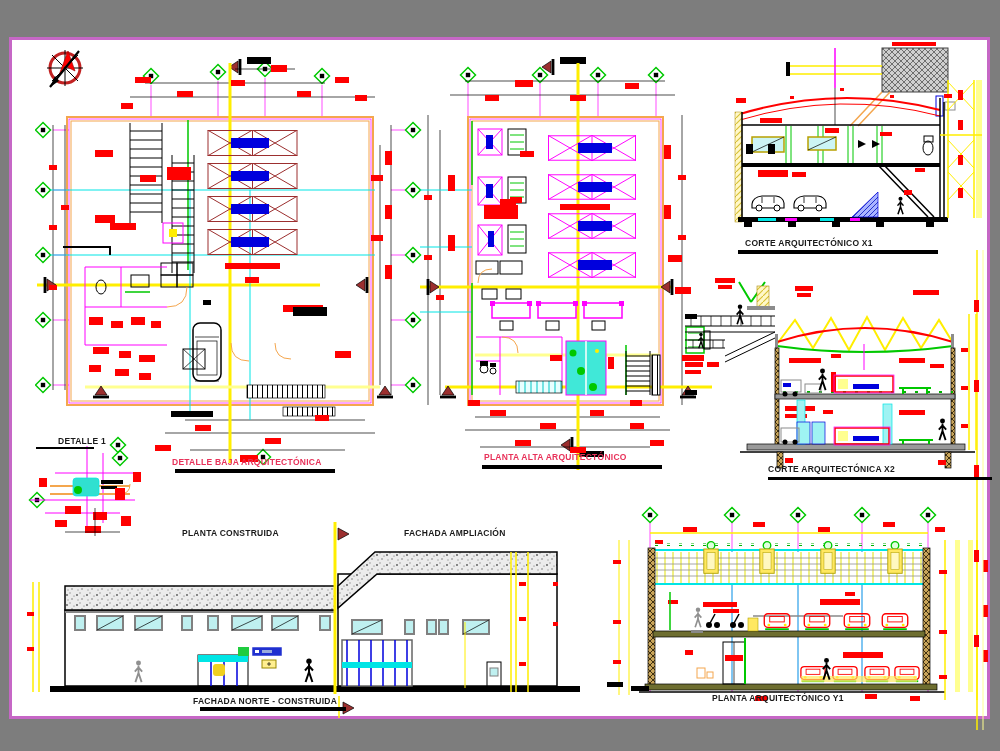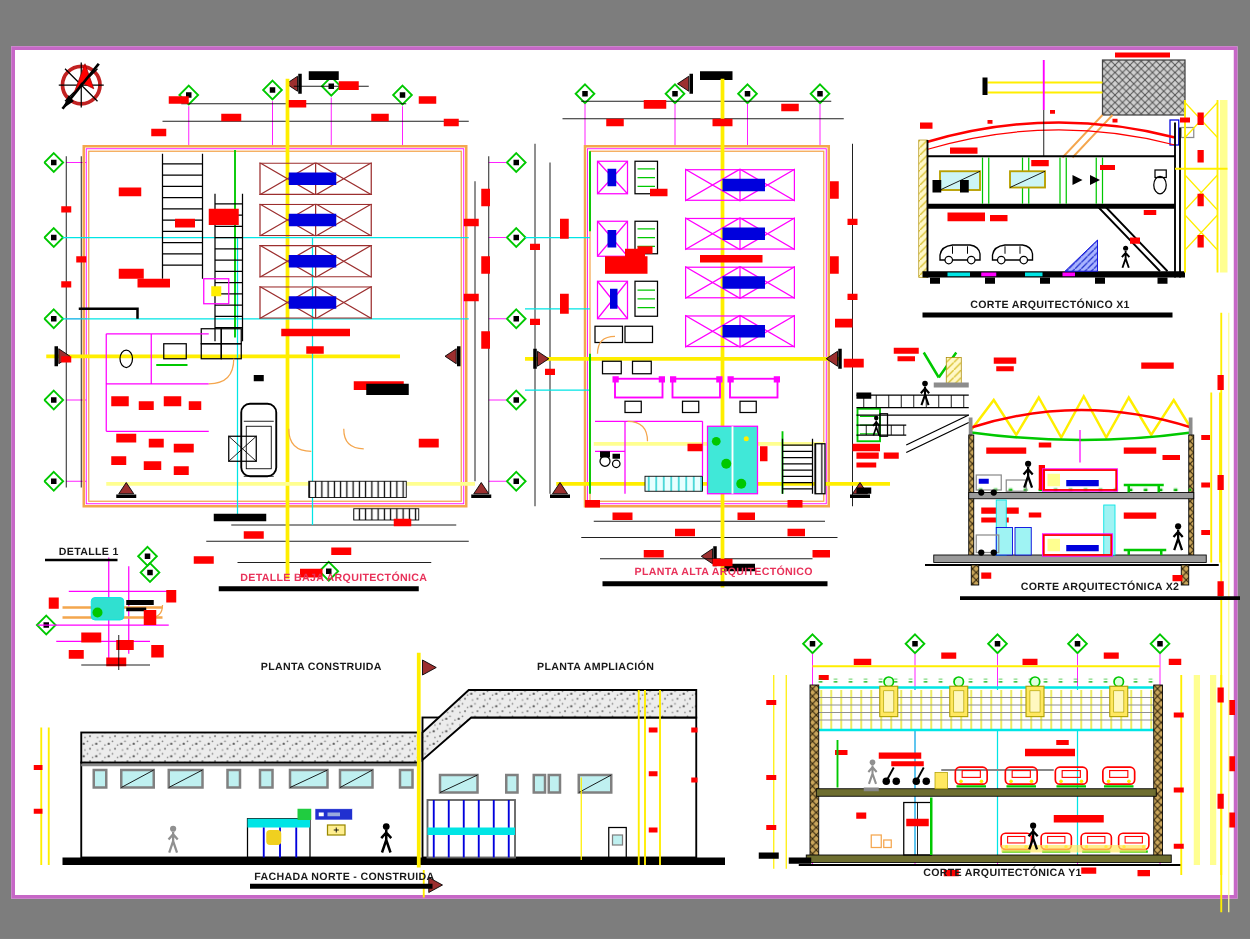--- a/index.html
+++ b/index.html
@@ -2,23 +2,23 @@
 <html style="--canvas-bg: #7d7d7d; --frame: #c667c6; --paper: #ffffff; --red: #ff0000; --magenta: #ff00ff; --yellow: #ffee00; --pale-yellow: #ffff90; --cyan: #00e5e5; --pale-cyan: #9ff3f3; --blue: #0000dd; --green: #00c800; --orange: #f4a64e; --maroon: #9c2f2f; --gray: #8c8c8c; --label-red: #e8325a;"><head>
 <meta charset="utf-8">
 <style>
   html,body{margin:0;padding:0;background:var(--canvas-bg,#7d7d7d);}
   #stage{position:relative;width:1000px;height:751px;overflow:hidden;background:var(--canvas-bg,#7d7d7d);
          font-family:"Liberation Sans",sans-serif;}
   #paper{position:absolute;left:9px;top:37px;width:981px;height:682px;box-sizing:border-box;
          border:3px solid var(--frame,#c667c6);background:var(--paper,#fff);}
   .dwg{position:absolute;}
   .lbl{position:absolute;font-size:8.5px;font-weight:bold;letter-spacing:.25px;color:#1a1a1a;
-       text-align:center;white-space:nowrap;}
+       white-space:nowrap;}
   .lbl.red{color:var(--label-red,#e8325a);}
-  .lbl.left{text-align:center;}
+  .lbl.left{text-align:right;}
   .ul{position:absolute;background:#000;}
   
   .nf{fill:none}
   .f-red{fill:var(--red)} .f-yel{fill:var(--yellow)} .f-pyel{fill:var(--pale-yellow)}
   .f-cyan{fill:var(--cyan)} .f-pcyan{fill:var(--pale-cyan)} .f-blue{fill:var(--blue)}
   .f-grn{fill:var(--green)} .f-mag{fill:var(--magenta)}
   .f-mar{fill:var(--maroon)} .f-blk{fill:#000} .f-wht{fill:#fff} .f-gry{fill:var(--gray)}
   .s-red{stroke:var(--red)} .s-yel{stroke:var(--yellow)} .s-pyel{stroke:var(--pale-yellow)}
   .s-cyan{stroke:var(--cyan)} .s-blue{stroke:var(--blue)} .s-grn{stroke:var(--green)}
   .s-mag{stroke:var(--magenta)} .s-org{stroke:var(--orange)}
@@ -768,24 +768,24 @@
 
     <div class="lbl red" style="left:472px;top:412px;width:190px">PLANTA ALTA ARQUITECTÓNICO</div>
     <div class="ul" style="left:470px;top:425px;width:180px;height:4px"></div>
 
     <div class="lbl" style="left:733px;top:198px;width:190px">CORTE ARQUITECTÓNICO X1</div>
     <div class="ul" style="left:726px;top:210px;width:200px;height:4px"></div>
 
     <div class="lbl" style="left:756px;top:424px;width:224px">CORTE ARQUITECTÓNICA X2</div>
     <div class="ul" style="left:756px;top:437px;width:224px;height:3px"></div>
 
-    <div class="lbl" style="left:700px;top:653px;width:180px">CORTE ARQUITECTÓNICA Y1</div>
+    <div class="lbl" style="left:700px;top:653px;width:180px">PLANTA ARQUITECTÓNICO Y1</div>
 
     <div class="lbl" style="left:170px;top:488px;width:150px">PLANTA CONSTRUIDA</div>
-    <div class="lbl" style="left:392px;top:488px;width:145px">PLANTA AMPLIACIÓN</div>
+    <div class="lbl" style="left:392px;top:488px;width:145px">FACHADA AMPLIACIÓN</div>
 
     <div class="lbl" style="left:181px;top:656px;width:165px">FACHADA NORTE - CONSTRUIDA</div>
     <div class="ul" style="left:188px;top:667px;width:146px;height:4px"></div>
 
     <div class="lbl left" style="left:24px;top:396px;width:70px">DETALLE 1</div>
     <div class="ul" style="left:24px;top:407px;width:58px;height:1.5px"></div>
 
   </div>
 </div>
 

